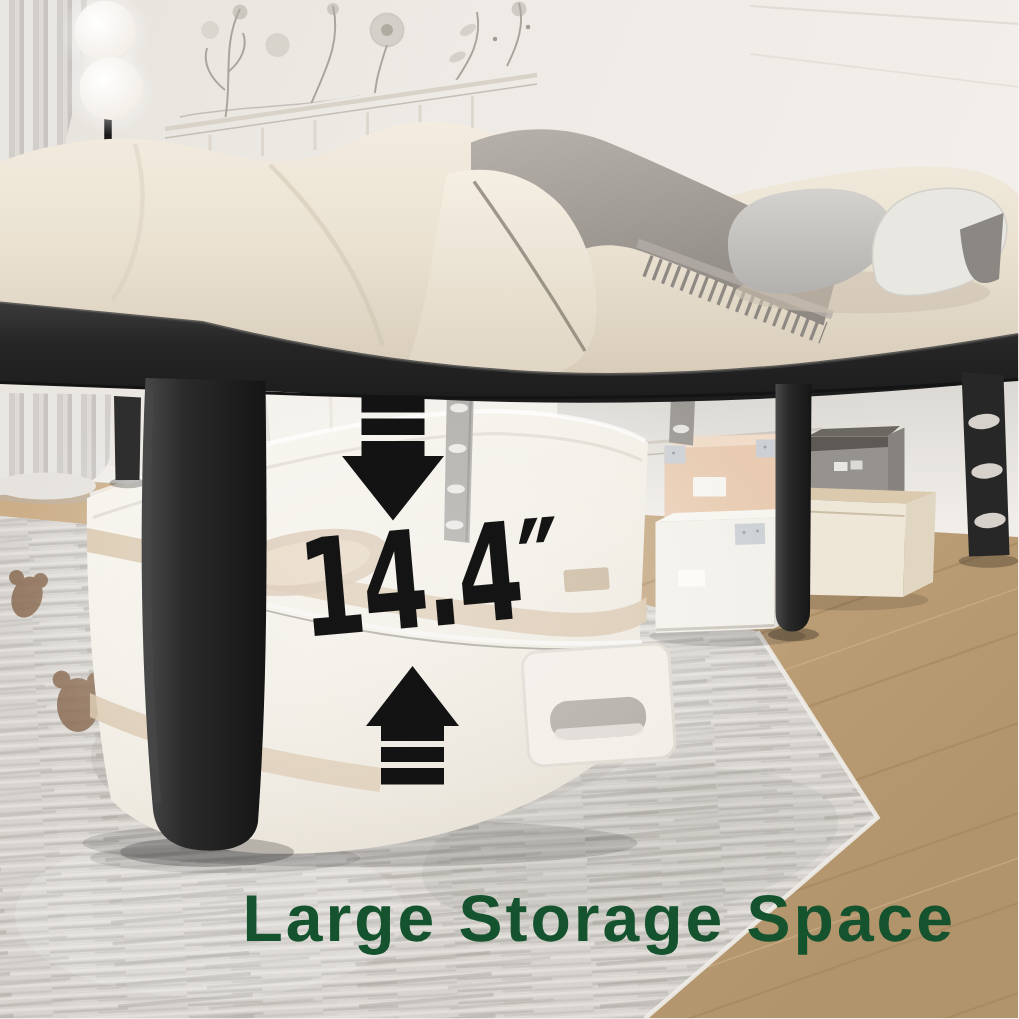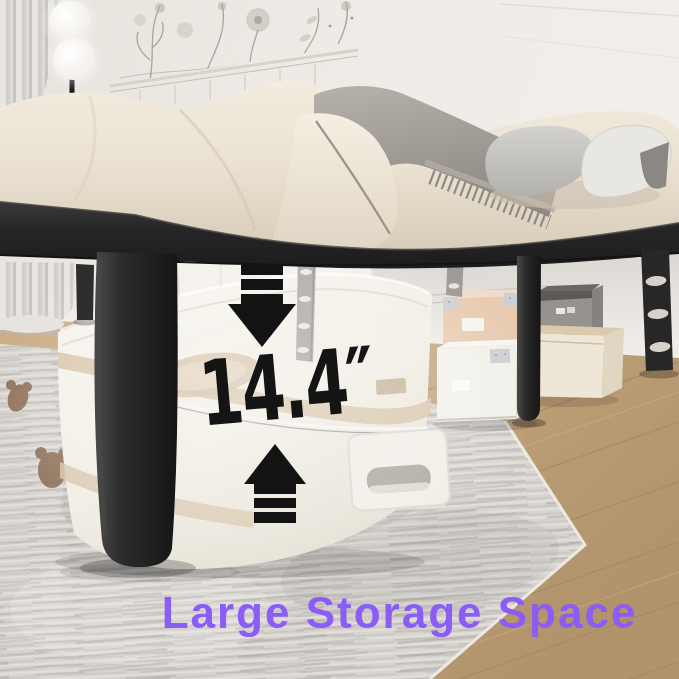--- a/index.html
+++ b/index.html
@@ -11,21 +11,21 @@
     left:196px;top:350px;
     font-weight:800;font-size:90px;line-height:1;
     color:#141414;letter-spacing:-3px;
     transform:rotate(-5deg) scaleX(.70);
     transform-origin:left top;
     font-family:"DejaVu Sans","Liberation Sans",sans-serif;
   }
   .caption{
     left:120px;right:0;top:591px;text-align:center;
     font-weight:700;font-size:44px;line-height:1;
-    letter-spacing:2px;color:#8b5cf6;
+    letter-spacing:2px;color:#14532d;
   }
   .down-arrow{left:228px;top:264px;width:68px;height:84px;}
   .up-arrow{left:244px;top:444px;width:62px;height:80px;}
 </style>
 </head>
 <body>
 
 <div class="stage">
 
 <svg class="scene" width="679" height="679" viewBox="0 0 679 679" aria-hidden="true">

